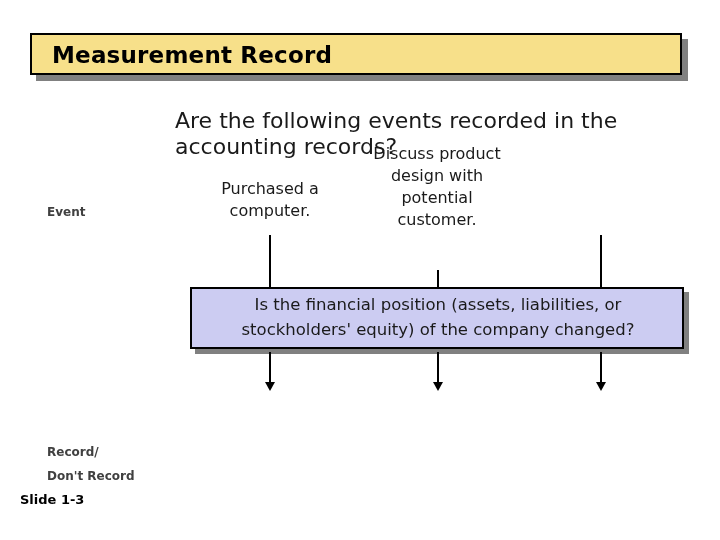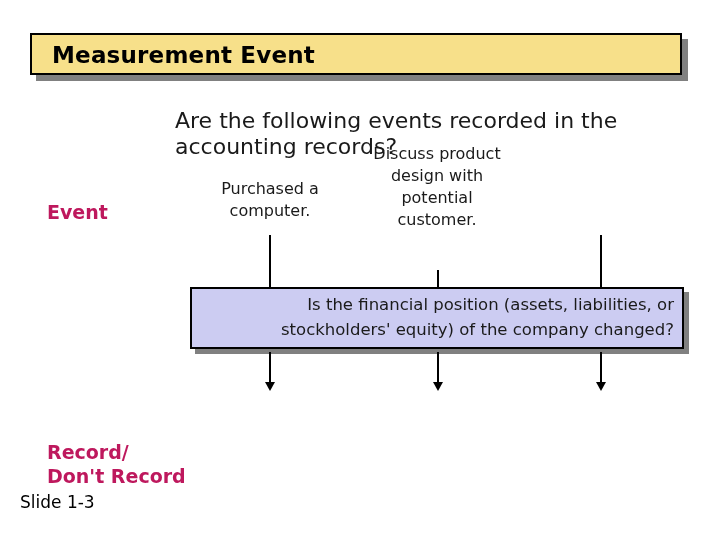--- a/index.html
+++ b/index.html
@@ -69,22 +69,22 @@
     font-size: 22px;
     color: #1a1a1a;
     line-height: 26px;
   }
 
   
   .row-label {
     position: absolute;
     font-family: "DejaVu Sans", sans-serif;
     font-weight: bold;
-    font-size: 19px;
-    color: #be185d;
+    font-size: 12px;
+    color: #404040;
     line-height: 24px;
   }
   .row-label.event { left: 47px; top: 200px; }
   .row-label.criterion { left: 47px; top: 300px; }
   .row-label.record { left: 47px; top: 392px; }
 
   
   .event-col {
     position: absolute;
     font-family: "DejaVu Sans", sans-serif;
@@ -118,21 +118,21 @@
   }
   .criterion-text {
     position: absolute;
     left: 202px;
     top: 292px;
     width: 472px;
     font-family: "DejaVu Sans", sans-serif;
     font-size: 16.5px;
     color: #1a1a1a;
     line-height: 25px;
-    text-align: right;
+    text-align: center;
   }
 
   
   .arrow {
     position: absolute;
     width: 2px;
     background: #000000;
   }
   .arrow .head {
     position: absolute;
@@ -150,33 +150,33 @@
   .arr-b1 { left: 269px; top: 352px; height: 30px; }
   .arr-b2 { left: 437px; top: 352px; height: 30px; }
   .arr-b3 { left: 600px; top: 352px; height: 30px; }
 
   
   .slide-number {
     position: absolute;
     left: 20px;
     top: 492px;
     font-family: "DejaVu Sans", sans-serif;
-    font-weight: normal;
-    font-size: 17px;
+    font-weight: bold;
+    font-size: 13px;
     color: #000000;
   }
 </style>
 </head>
 <body>
 
 <div class="slide">
 
   <div class="title-shadow"></div>
   <div class="title-box"></div>
-  <div class="title-text">Measurement Event</div>
+  <div class="title-text">Measurement Record</div>
 
   <div class="question-text">Are the following events recorded in the accounting records?</div>
 
   <div class="row-label event">Event</div>
   <div class="row-label record" style="white-space: pre-line; margin-top: 48px;">Record/
 Don't Record</div>
 
   <div class="event-col c1">Purchased a computer.</div>
   <div class="event-col c2">Discuss product design with potential customer.</div>
 

